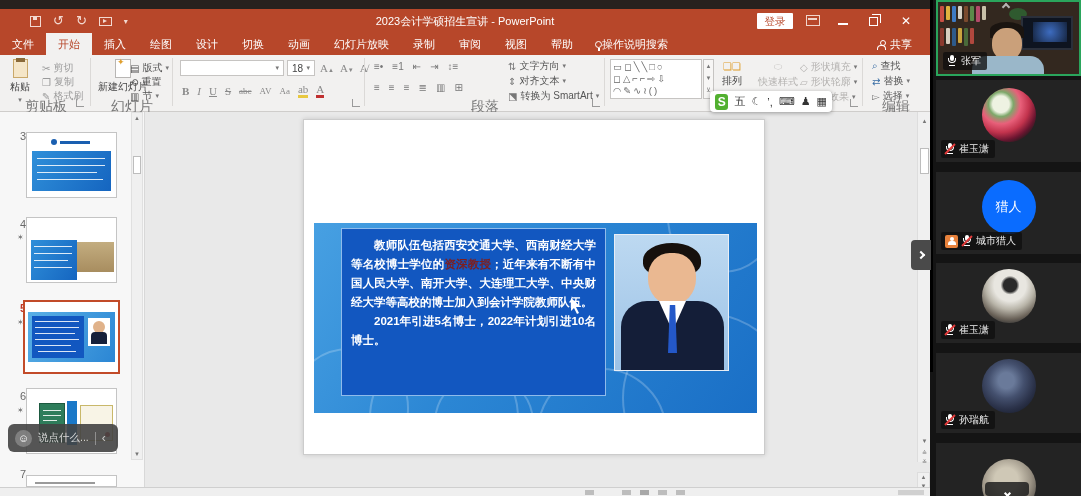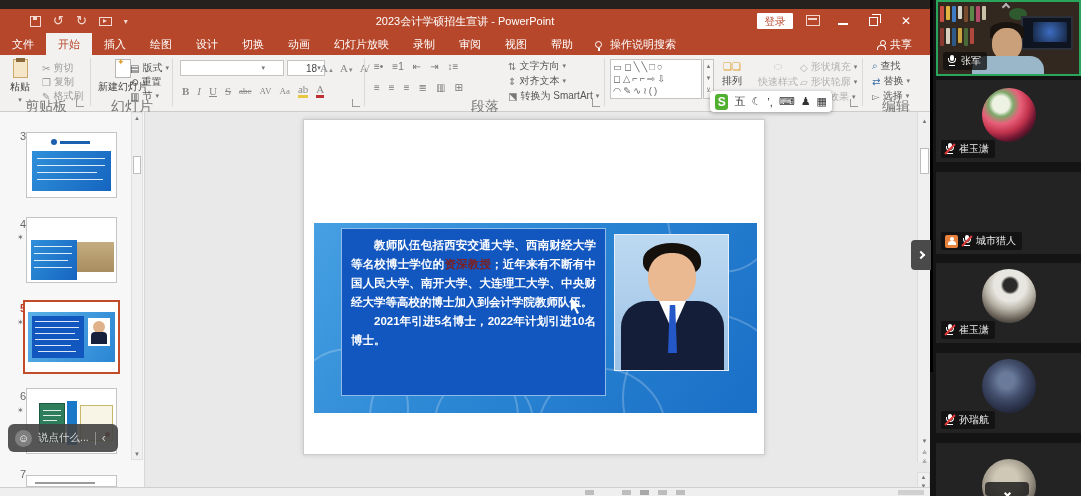--- a/index.html
+++ b/index.html
@@ -23,41 +23,41 @@
   .ribopt:after{content:"";position:absolute;left:1px;top:2px;width:9px;height:1.5px;background:#f0d5cc;}
   .wmin{position:absolute;left:838px;top:14px;width:10px;height:2px;background:#fff;}
   .wmax{position:absolute;left:869px;top:8px;width:9px;height:9px;border:1.5px solid #fff;}
   .wmax:after{content:"";position:absolute;left:2px;top:-4px;width:8px;height:8px;border-top:1.5px solid #fff;border-right:1.5px solid #fff;}
   .wclose{position:absolute;left:901px;top:5px;color:#fff;font-size:12px;}
 
   
   .tabsrow{position:absolute;left:0;top:33px;width:930px;height:22px;background:#b7472a;display:flex;align-items:stretch;font-size:11px;color:#fff;}
   .tab{padding:4px 12px 0 12px;white-space:nowrap;}
   .tab.sel{background:#f2f1f0;color:#b7472a;}
-  .tellme{display:flex;align-items:center;gap:8px;padding:0 10px;}
+  .tellme{display:flex;align-items:center;gap:0;padding:0 10px;}
   .bulb{width:7px;height:7px;border:1.2px solid #fff;border-radius:50%;position:relative;}
   .bulb:after{content:"";position:absolute;left:1.5px;top:6px;width:2px;height:3px;background:#fff;}
   .share{position:absolute;right:18px;top:37px;display:flex;align-items:center;gap:4px;color:#fff;font-size:11px;}
   .person{width:9px;height:9px;position:relative;}
   .person:before{content:"";position:absolute;left:2.5px;top:0;width:4px;height:4px;border-radius:50%;border:1px solid #fff;}
   .person:after{content:"";position:absolute;left:0;top:4.5px;width:7px;height:4px;border:1px solid #fff;border-bottom:none;border-radius:4px 4px 0 0;}
 
   
   .ribbon{position:absolute;left:0;top:55px;width:930px;height:57px;background:#f2f1f0;border-bottom:1px solid #cfcdcb;font-size:10.5px;color:#555;}
   .gsep{position:absolute;top:3px;height:48px;width:1px;background:#dbd9d7;}
   .glabel{position:absolute;top:43px;font-size:14px;color:#777;text-align:center;}
   .dlaunch{position:absolute;top:44px;width:8px;height:8px;border-left:1px solid #9a9a9a;border-bottom:1px solid #9a9a9a;}
   .bigbtn{position:absolute;display:flex;flex-direction:column;align-items:center;gap:2px;font-size:10px;color:#444;}
   .smallrow{position:absolute;display:flex;align-items:center;gap:3px;color:#9a9a9a;font-size:10px;white-space:nowrap;}
   .smallrow.en{color:#555;}
   .clip-ic{width:15px;height:19px;background:#f5e6c8;border:1px solid #c9a86a;position:relative;}
   .clip-ic:after{content:"";position:absolute;left:2px;top:-2px;width:9px;height:4px;background:#8a6a3a;}
   .newslide-ic{width:16px;height:19px;background:#fff;border:1px solid #b8b6b4;position:relative;}
   .newslide-ic:after{content:"✦";position:absolute;left:1px;top:-3px;color:#e0a030;font-size:9px;}
-  .combo{height:16px;background:#fff;border:1px solid #c6c4c2;display:flex;align-items:center;justify-content:space-between;padding:0 18px;font-size:10px;color:#444;}
+  .combo{height:16px;background:#fff;border:1px solid #c6c4c2;display:flex;align-items:center;justify-content:space-between;padding:0 4px;font-size:10px;color:#444;}
   .dd{font-size:7px;color:#777;}
   .fglyph{font-size:11px;color:#8a8a8a;font-family:"Liberation Serif",serif;}
   .pglyph{font-size:10px;color:#777;}
   .shape-grid{position:absolute;left:610px;top:4px;width:92px;height:40px;background:#fff;border:1px solid #c6c4c2;padding:1px 2px;line-height:12px;font-size:9.5px;color:#666;letter-spacing:2px;overflow:hidden;}
   .shape-scroll{position:absolute;left:703px;top:4px;width:11px;height:40px;border:1px solid #c6c4c2;background:#f7f6f5;font-size:6px;color:#777;text-align:center;line-height:12px;}
   .disabled{color:#b4b2b0!important;}
 
   
   .sogou{position:absolute;left:710px;top:91px;width:122px;height:21px;background:#fff;border-radius:4px;box-shadow:0 1px 4px rgba(0,0,0,.35);display:flex;align-items:center;gap:6px;padding:0 5px;z-index:40;}
   .sogou .slogo{width:16px;height:16px;background:#52b030;border-radius:3px;color:#fff;font-weight:bold;font-size:12px;text-align:center;line-height:16px;}
@@ -537,20 +537,21 @@
             <span class="cap"></span>
             <span class="bow"></span>
             <span class="base"></span>
             <span class="slash"></span>
           </span>
         <span>崔玉潇</span>
       </div>
     </div>
 
     <div class="tile" style="top:172px;height:82px;">
+      <span class="avatar av-init" style="top:8px;">猎人</span>
       <div class="badge">
         <span class="hostbadge"></span>
         <span class="mic muted">
             <span class="cap"></span>
             <span class="bow"></span>
             <span class="base"></span>
             <span class="slash"></span>
           </span>
         <span>城市猎人</span>
       </div>

